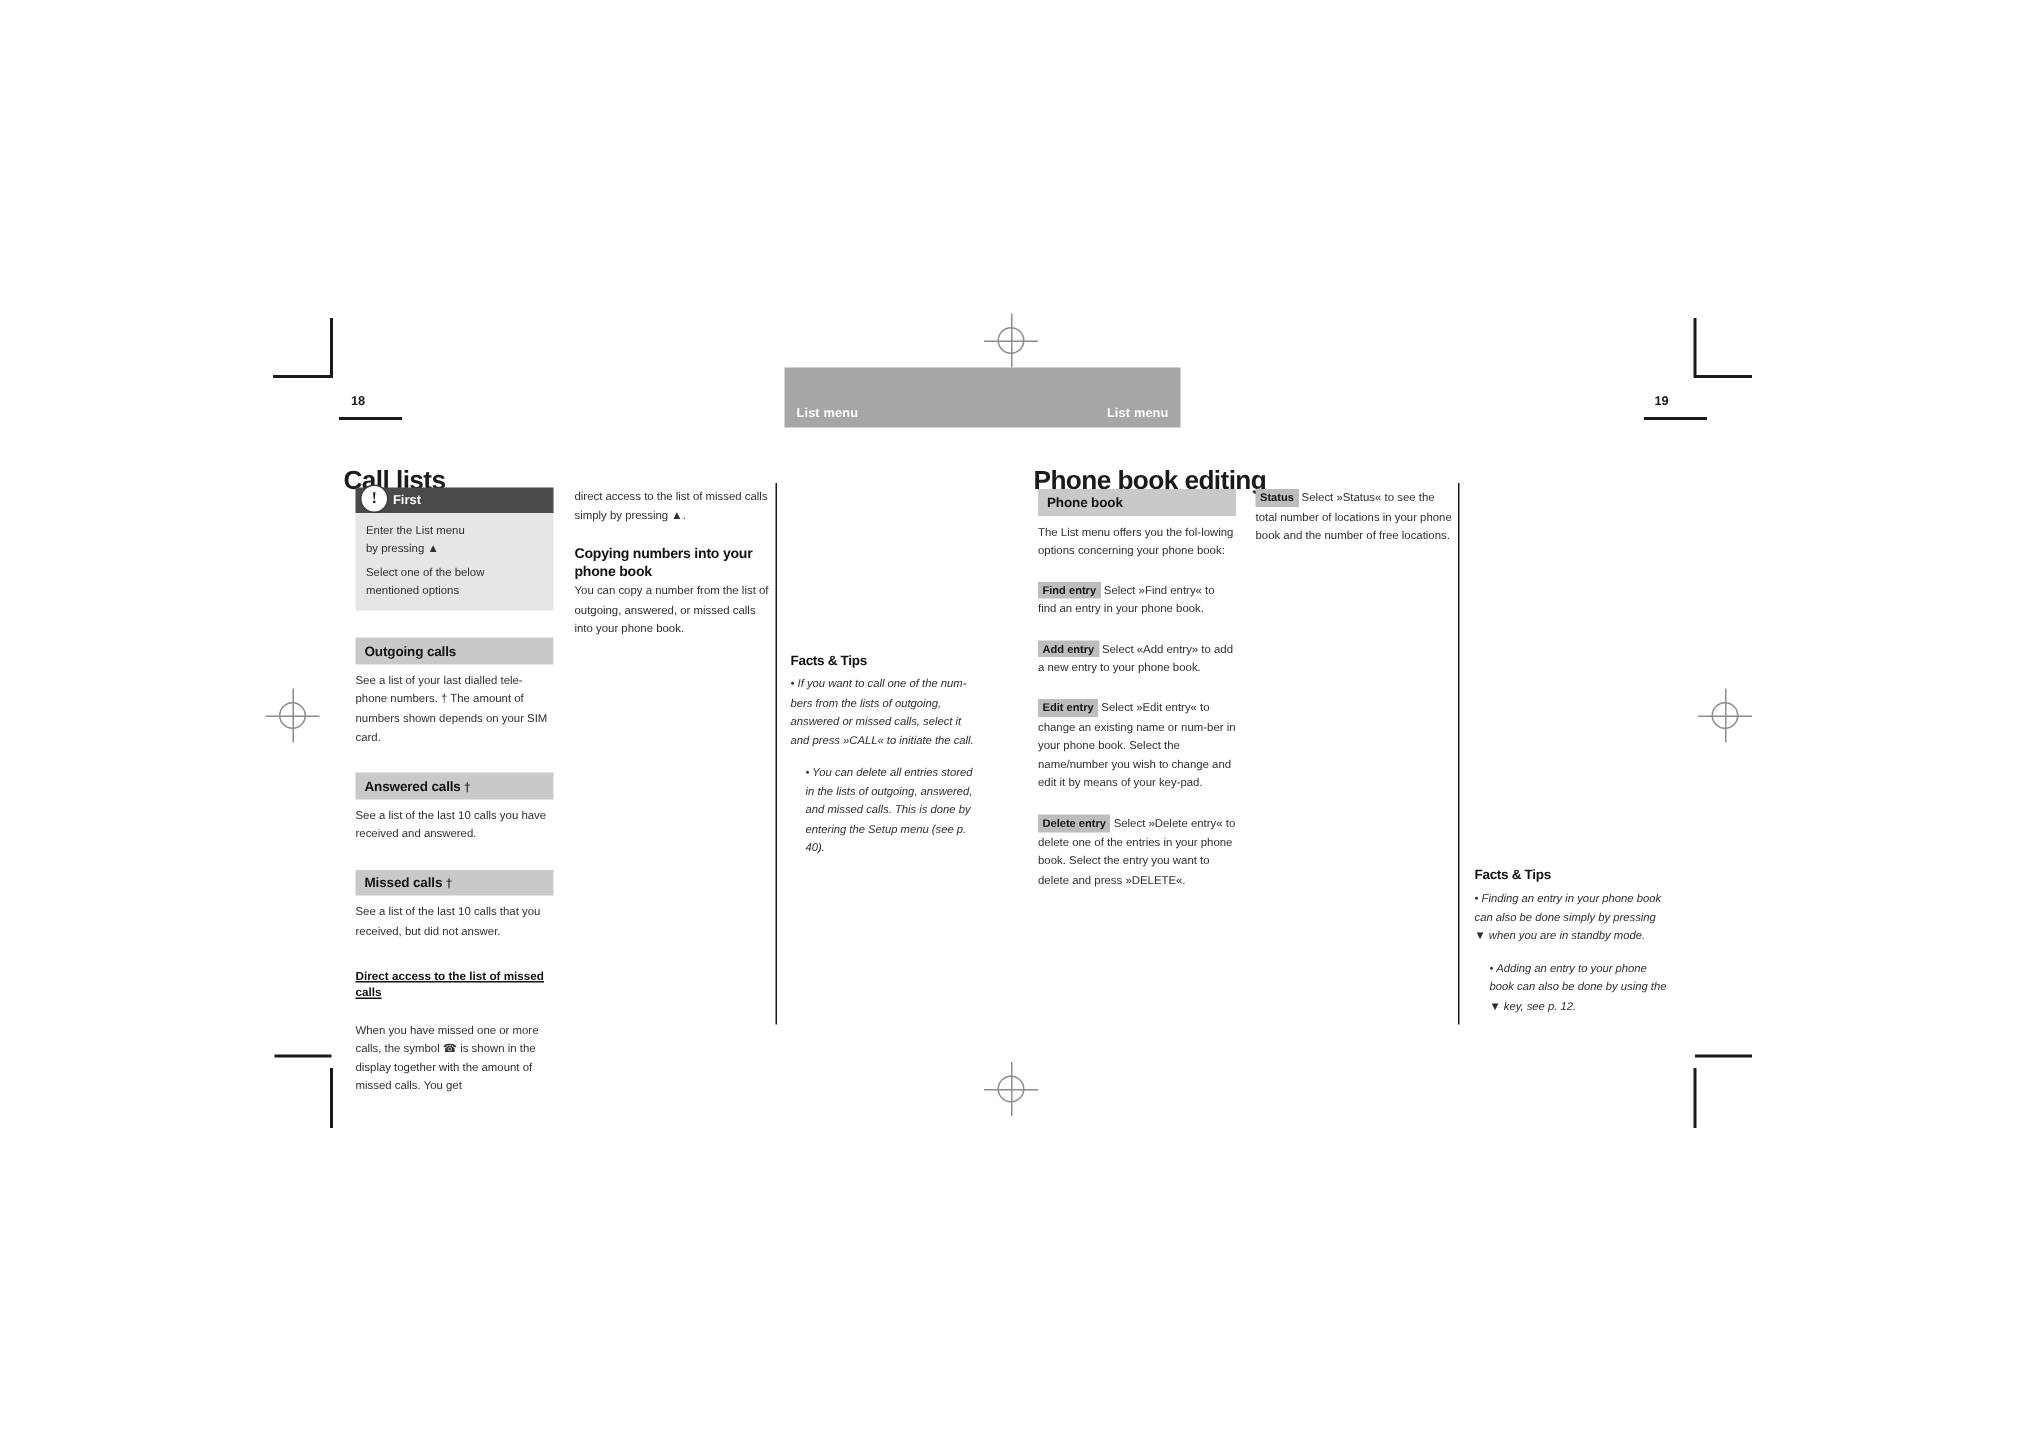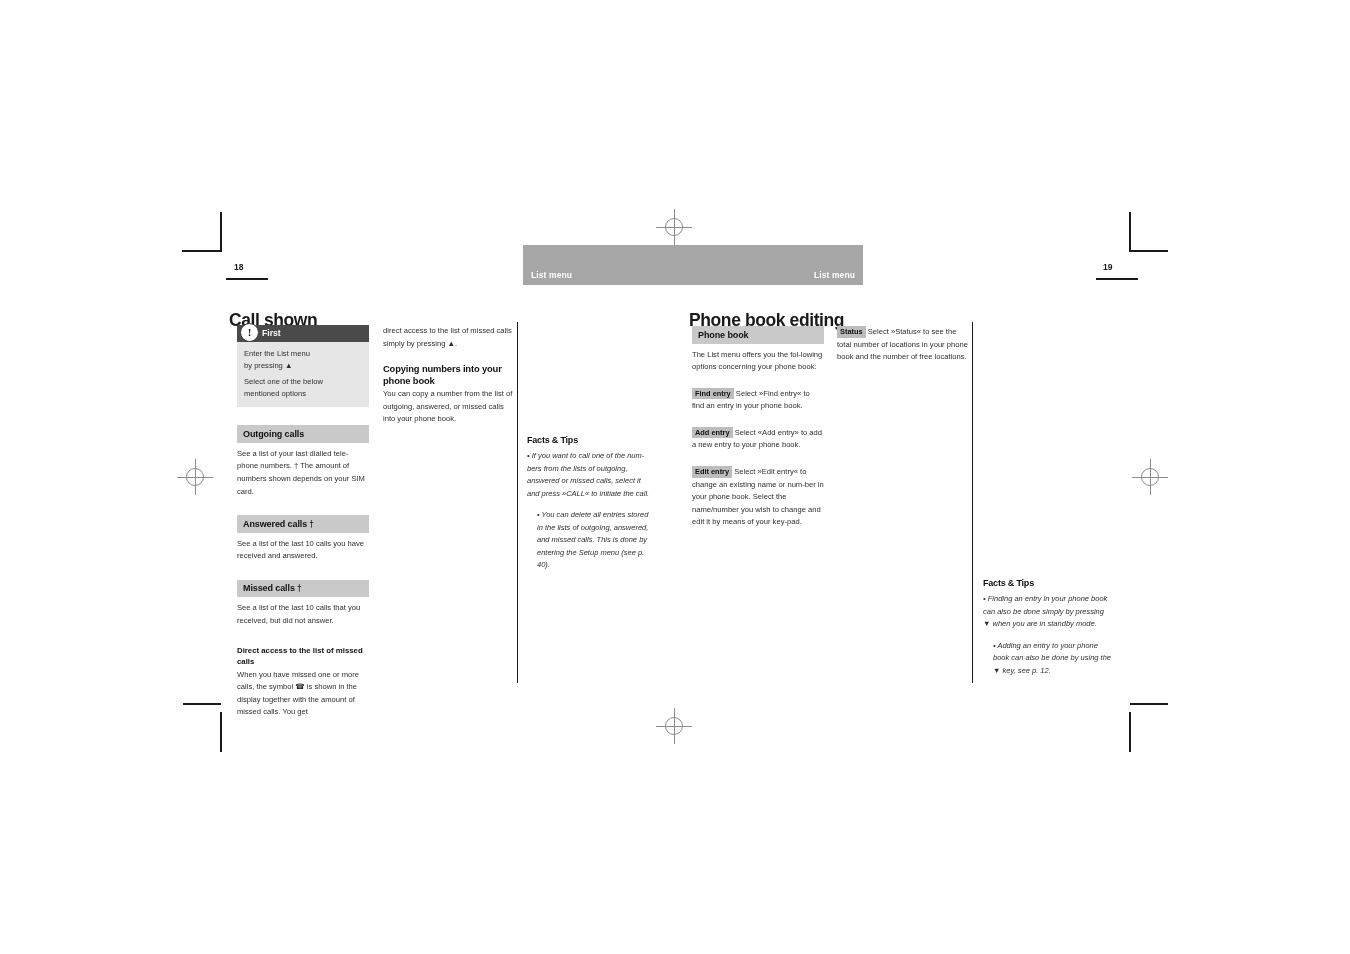--- a/index.html
+++ b/index.html
@@ -22,21 +22,21 @@
   .regmark { position:absolute; width:36px; height:36px; }
   .regmark .ring {
     position:absolute; left:9px; top:9px; width:18px; height:18px;
     border:1px solid #8c8c8c; border-radius:50%;
   }
   .regmark .vb { position:absolute; left:17.5px; top:0; width:1px; height:36px; background:#8c8c8c; }
   .regmark .hb { position:absolute; top:17.5px; left:0; height:1px; width:36px; background:#8c8c8c; }
 
   
   #header-bar {
-    position:absolute; left:523px; top:245px; width:340px; height:40px;
+    position:absolute; left:523px; top:245px; width:264px; height:40px;
     background:#a6a6a6;
   }
   #header-bar .hdr-label {
     position:absolute; bottom:5px;
     color:#ffffff; font-size:8.5px; font-weight:bold; letter-spacing:0.1px;
   }
   #header-bar .hdr-left  { left:8px; }
   #header-bar .hdr-right { right:8px; }
 
   .folio {
@@ -66,21 +66,22 @@
     font-size:9px; font-weight:bold; color:#111;
     padding:3.5px 6px 4px 6px;
     margin-bottom:5px;
     letter-spacing:-0.1px;
   }
   .grayhead .glyph { font-weight:normal; }
 
   .subhead {
     font-size:7.8px; font-weight:bold; color:#111;
     line-height:11.5px;
-    margin-bottom:1px;
+    margin-bottom:13px;
+    text-decoration:underline;
   }
   .subhead-big {
     font-size:9.4px; font-weight:bold; color:#111;
     line-height:11.8px;
     margin-bottom:1.5px;
     letter-spacing:-0.15px;
   }
 
   .indent { text-indent:7px; }
 
@@ -178,21 +179,21 @@
   <span class="hdr-label hdr-left">List menu</span>
   <span class="hdr-label hdr-right">List menu</span>
 </div>
 
 <div class="folio" style="left:234px; top:262px;">18</div>
 <div class="folio-rule" style="left:226px; top:278px; width:42px;"></div>
 
 <div class="folio" style="left:1103px; top:262px;">19</div>
 <div class="folio-rule" style="left:1096px; top:278px; width:42px;"></div>
 
-<h1 class="page-title" style="left:229px; top:298px;">Call shown</h1>
+<h1 class="page-title" style="left:229px; top:298px;">Call lists</h1>
 
 <div class="col" style="left:237px; top:325px;">
 
   <div class="first-box">
     <div class="fb-head">
       <span class="fb-icon">!</span>
       <span>First</span>
     </div>
     <div class="fb-body">
       <span class="ln">Enter the List menu</span>
@@ -270,20 +271,24 @@
     <span>Select «Add entry» to add a new entry to your phone book.</span>
   </p>
 
   <div style="height:14px;"></div>
   <p class="para" style="margin-top:0;">
     <span class="chip">Edit entry</span>
     <span>Select »Edit entry« to change an existing name or num-ber in your phone book. Select the name/number you wish to change and edit it by means of your key-pad.</span>
   </p>
 
   <div style="height:14px;"></div>
+  <p class="para" style="margin-top:0;">
+    <span class="chip">Delete entry</span>
+    <span>Select »Delete entry« to delete one of the entries in your phone book. Select the entry you want to delete and press »DELETE«.</span>
+  </p>
 </div>
 
 <div class="col" style="left:837px; top:326px;">
   <p class="para">
     <span class="chip">Status</span>
     <span>Select »Status« to see the total number of locations in your phone book and the number of free locations.</span>
   </p>
 </div>
 
 <div class="divider" style="left:972px; top:322px; height:361px;"></div>

